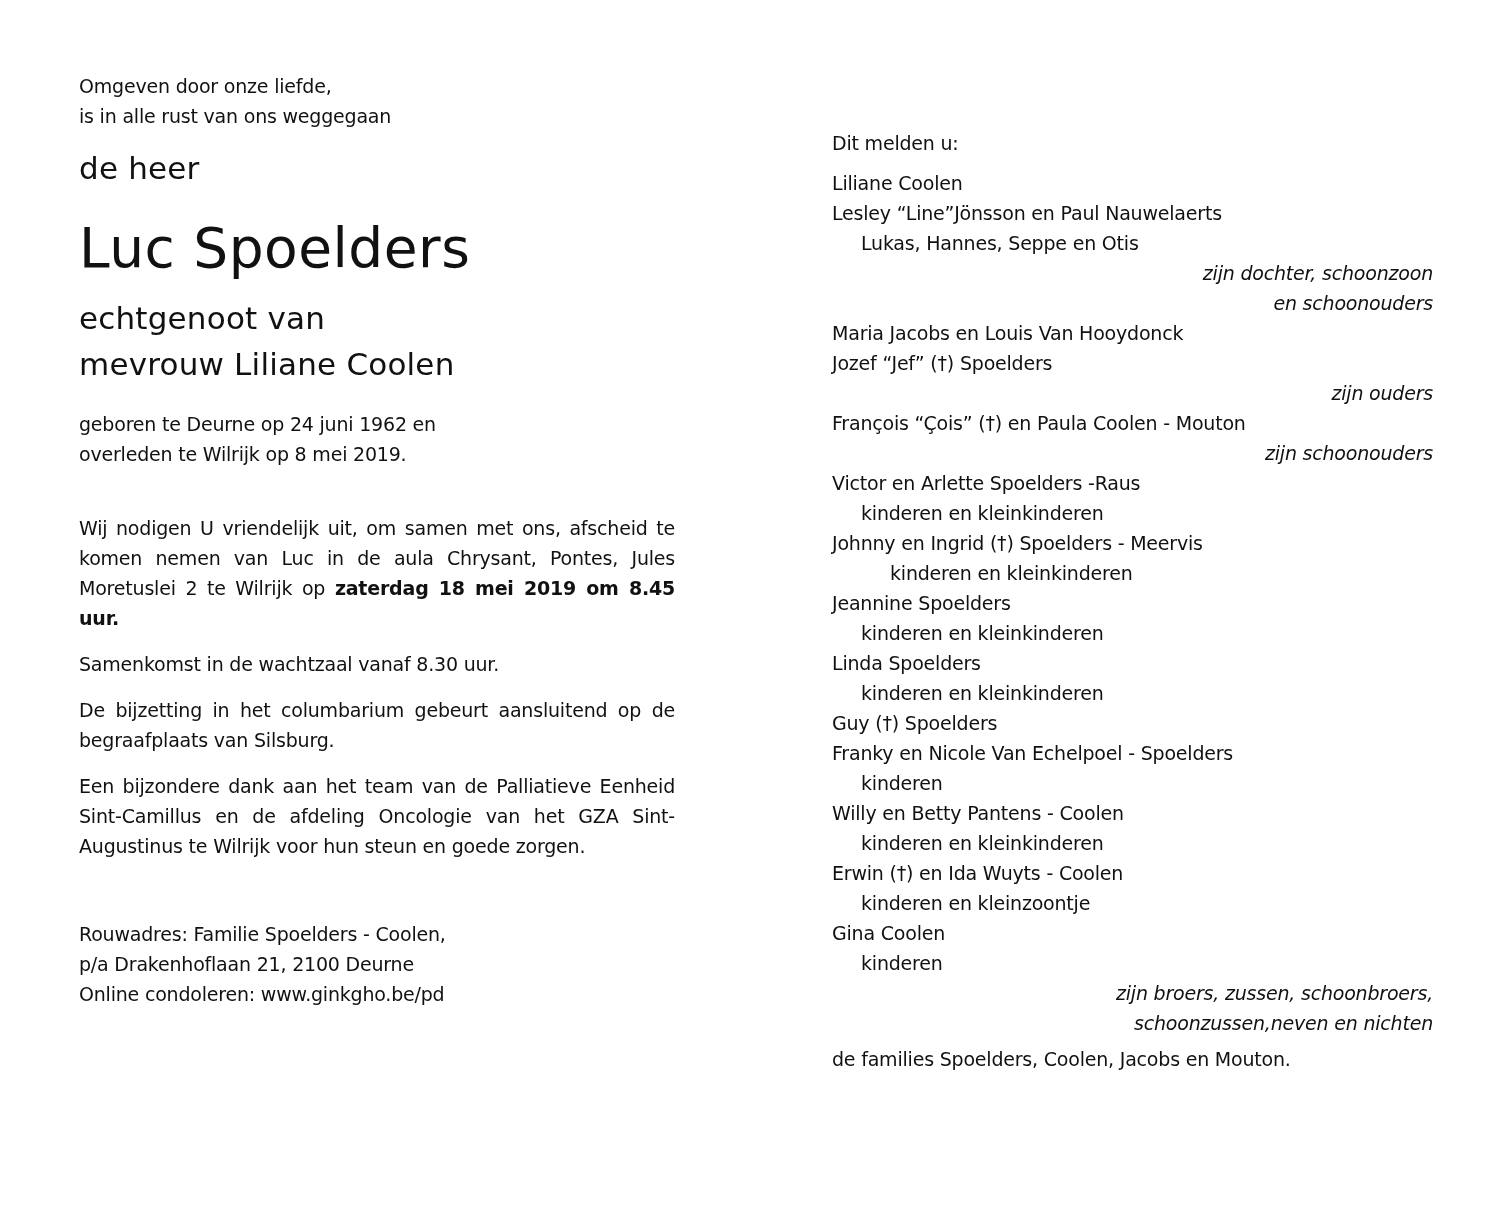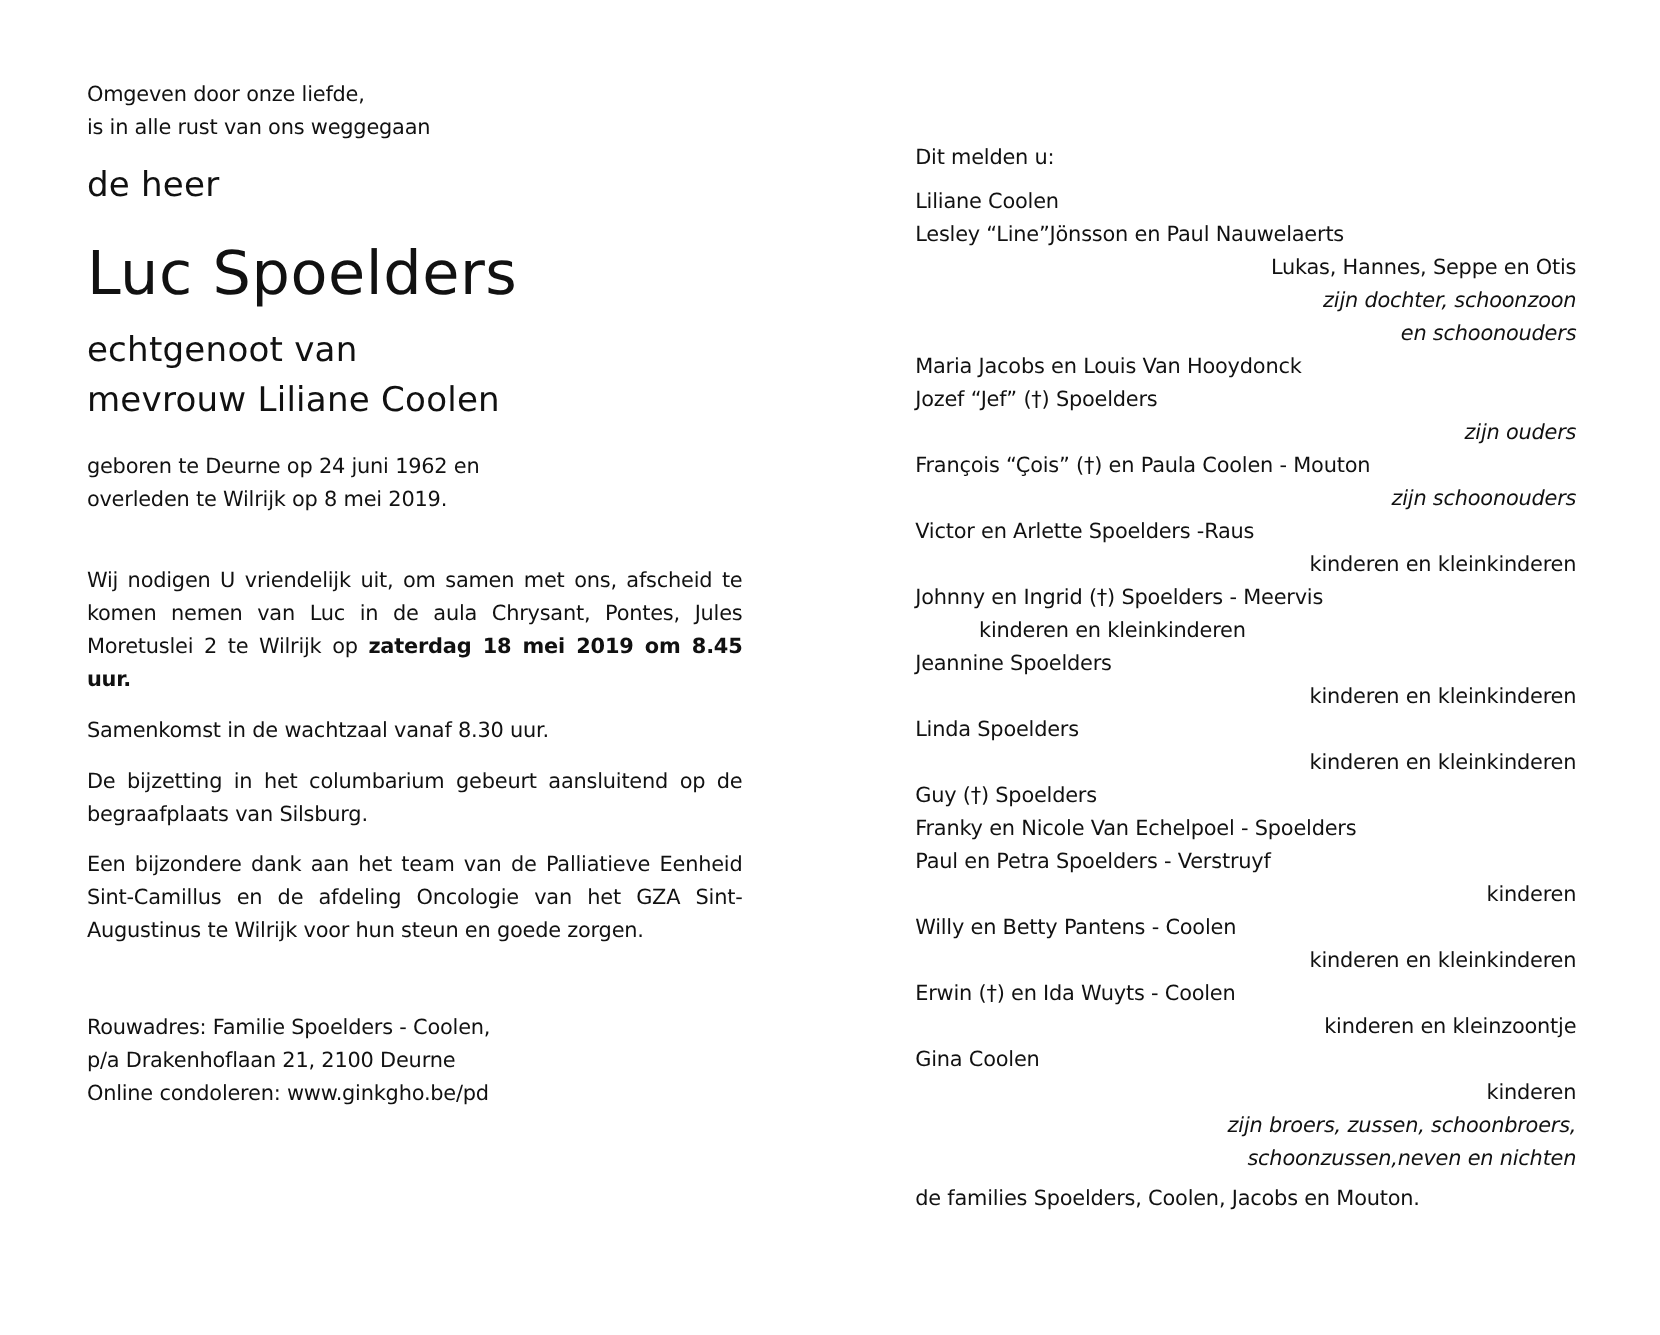--- a/index.html
+++ b/index.html
@@ -75,21 +75,21 @@
 
   
   .r-line {
     font-size: 19px;
     line-height: 30px;
     letter-spacing: -0.2px;
     white-space: nowrap;
     margin: 0;
   }
   .r-line.gap { margin-top: 10px; }
-  .r-line.indent1 { padding-left: 29px; text-align: right; }
+  .r-line.indent1 { padding-left: 29px; }
   .r-line.indent2 { padding-left: 58px; }
   .r-line.role {
     text-align: right;
     font-style: italic;
   }
   .r-line.closing { margin-top: 6px; }
 </style>
 </head>
 <body>
 
@@ -142,21 +142,20 @@
         <p class="r-line">Victor en Arlette Spoelders -Raus</p>
         <p class="r-line indent1">kinderen en kleinkinderen</p>
         <p class="r-line">Johnny en Ingrid (†) Spoelders - Meervis</p>
         <p class="r-line indent2">kinderen en kleinkinderen</p>
         <p class="r-line">Jeannine Spoelders</p>
         <p class="r-line indent1">kinderen en kleinkinderen</p>
         <p class="r-line">Linda Spoelders</p>
         <p class="r-line indent1">kinderen en kleinkinderen</p>
         <p class="r-line">Guy (†) Spoelders</p>
         <p class="r-line">Franky en Nicole Van Echelpoel - Spoelders</p>
-        <p class="r-line">Paul en Petra Spoelders - Verstruyf</p>
         <p class="r-line indent1">kinderen</p>
         <p class="r-line">Willy en Betty Pantens - Coolen</p>
         <p class="r-line indent1">kinderen en kleinkinderen</p>
         <p class="r-line">Erwin (†) en Ida Wuyts - Coolen</p>
         <p class="r-line indent1">kinderen en kleinzoontje</p>
         <p class="r-line">Gina Coolen</p>
         <p class="r-line indent1">kinderen</p>
         <p class="r-line role">zijn broers, zussen, schoonbroers,</p>
         <p class="r-line role">schoonzussen,neven en nichten</p>
       </div>

